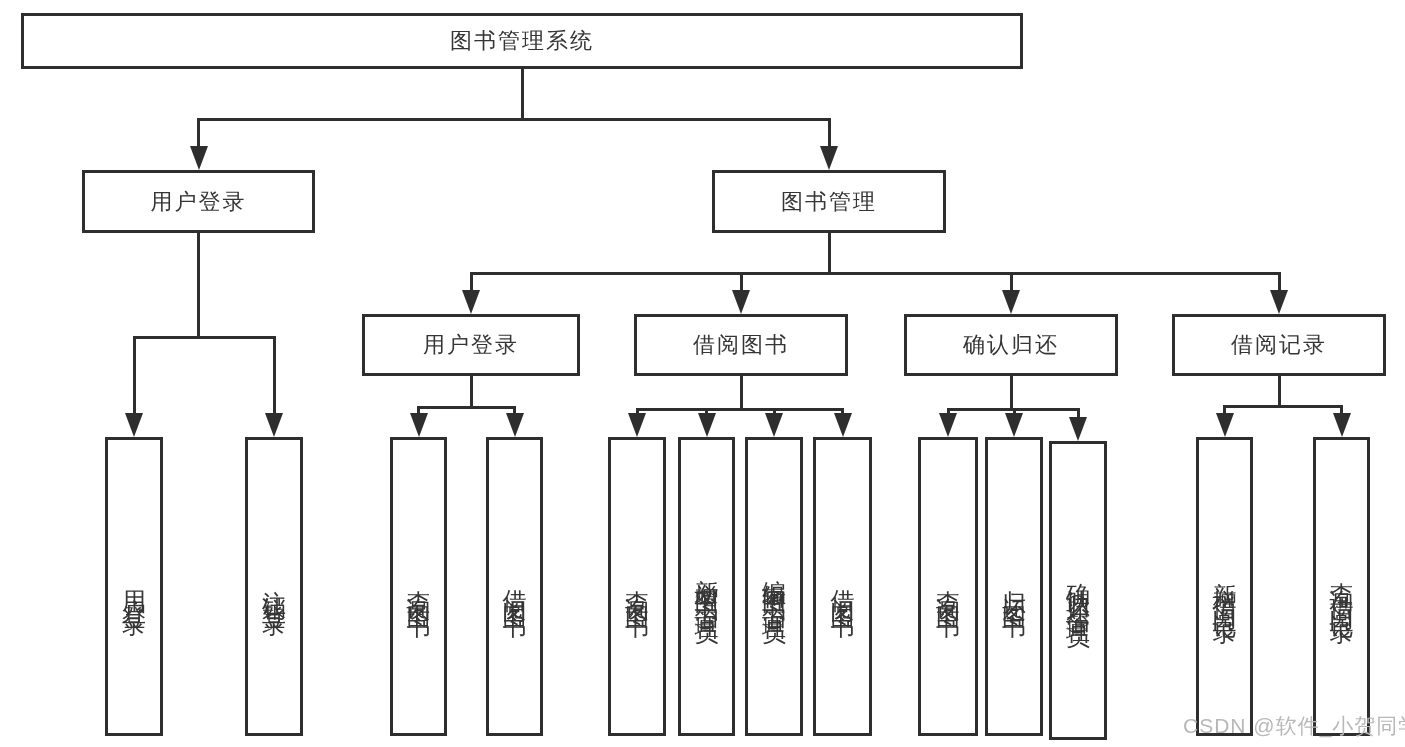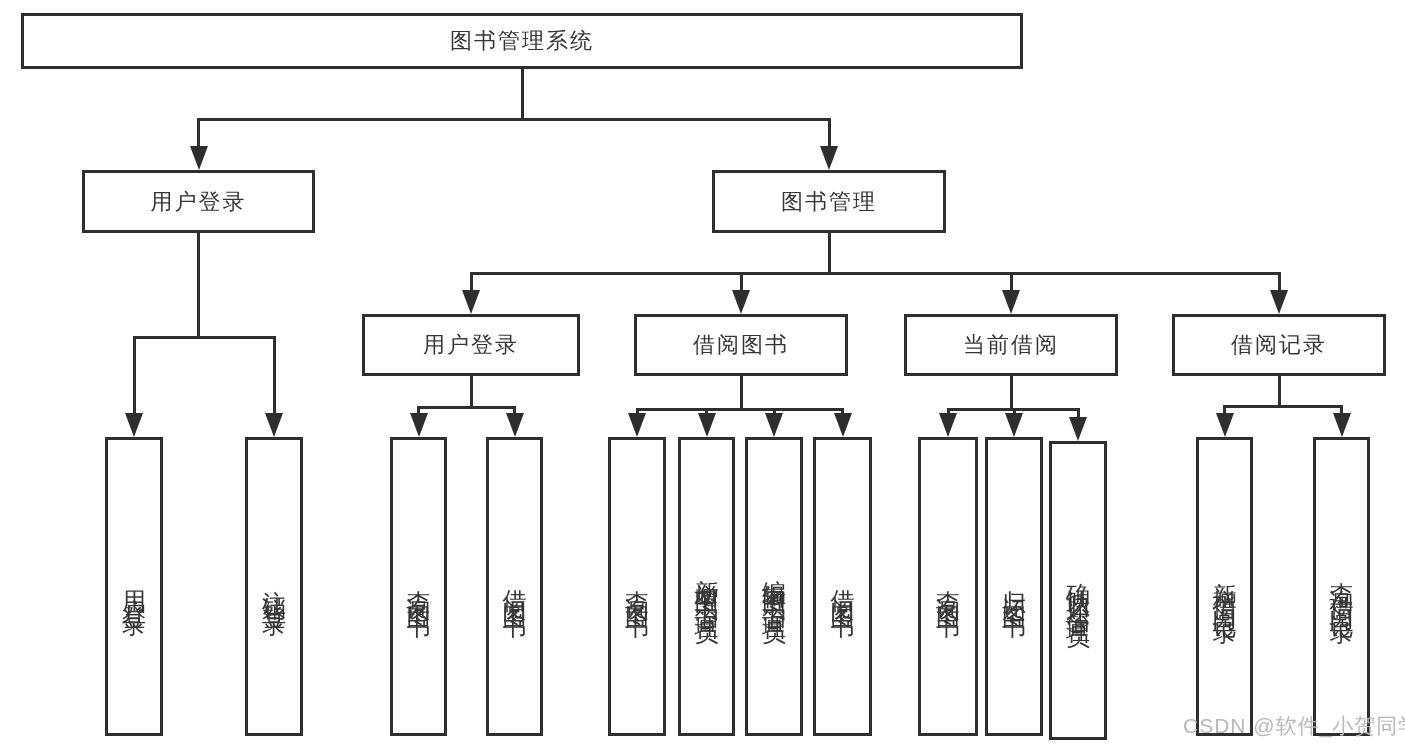--- a/index.html
+++ b/index.html
@@ -118,21 +118,21 @@
       <div class="node" style="left: 712px; top: 170px; width: 234px; height: 63px;">
         <span class="lbl">图书管理</span>
       </div>
       <div class="node" style="left: 362px; top: 314px; width: 218px; height: 62px;">
         <span class="lbl">用户登录</span>
       </div>
       <div class="node" style="left: 634px; top: 314px; width: 214px; height: 62px;">
         <span class="lbl">借阅图书</span>
       </div>
       <div class="node" style="left: 904px; top: 314px; width: 214px; height: 62px;">
-        <span class="lbl">当前借阅</span>
+        <span class="lbl">确认归还</span>
       </div>
       <div class="node" style="left: 1172px; top: 314px; width: 214px; height: 62px;">
         <span class="lbl">借阅记录</span>
       </div>
       <div class="node vert" style="left: 105px; top: 437px; width: 58px; height: 299px;">
         <span class="lbl">用户登录</span>
       </div>
       <div class="node vert" style="left: 245px; top: 437px; width: 58px; height: 299px;">
         <span class="lbl">注销登录</span>
       </div>

